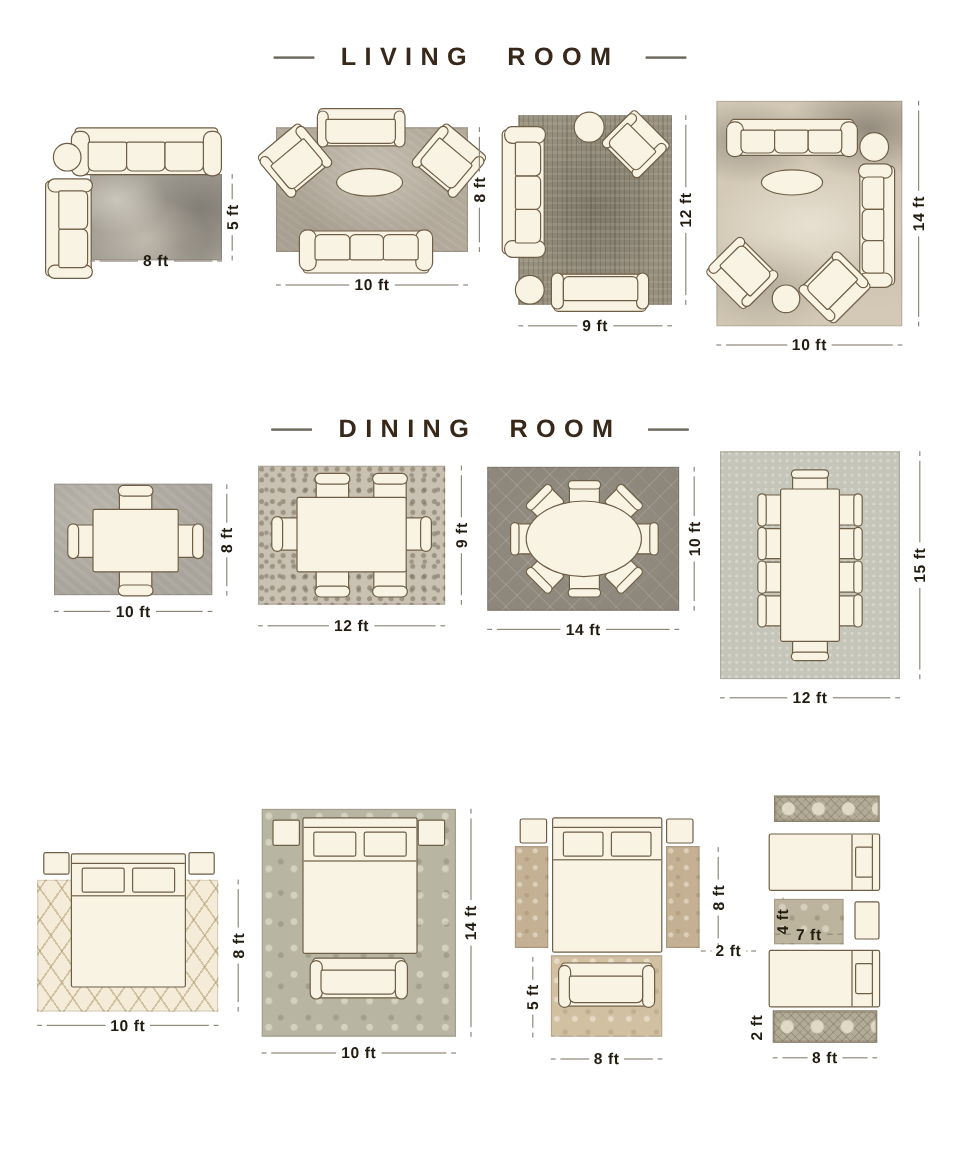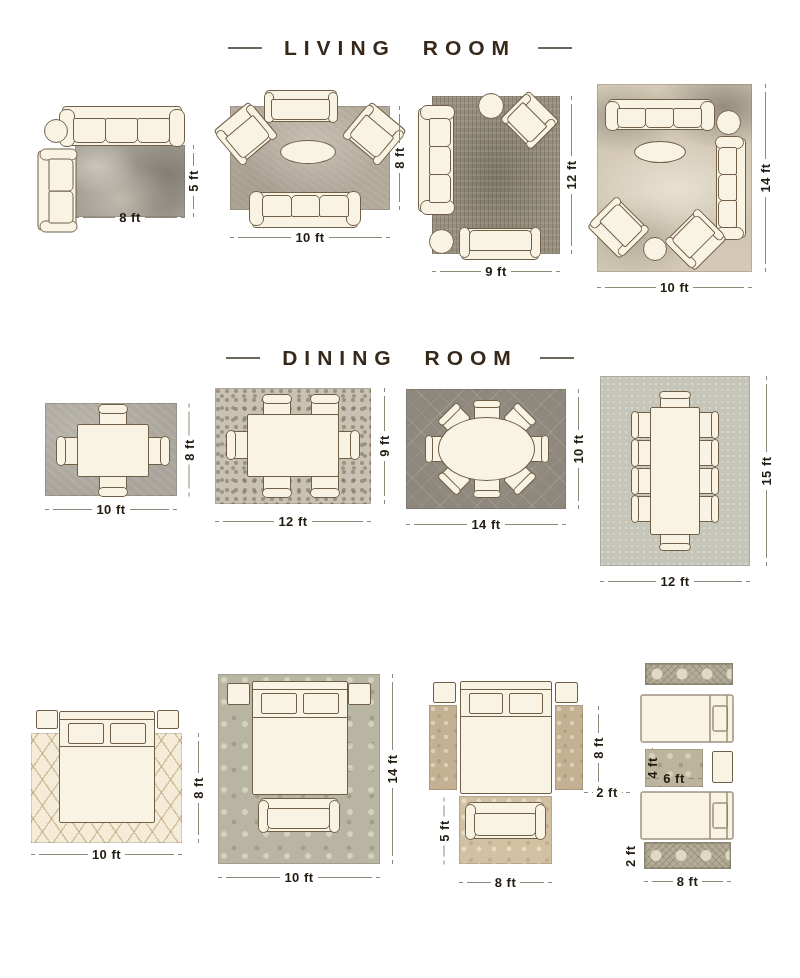--- a/index.html
+++ b/index.html
@@ -544,21 +544,21 @@
         <b class="ml"></b>
       </div>
     <div class="rug rug-B4r" style="left:644px;top:842px;width:87px;height:27px"></div>
     <div class="dim v" style="left:633px;top:759px;width:38px">
         <span class="ln"></span>
         <span class="tx">4 ft</span>
         <span class="ln"></span>
       </div>
     <div class="dim" style="left:646px;top:769px;width:56px">
         <span class="ln"></span>
-        <span class="tx">6 ft</span>
+        <span class="tx">7 ft</span>
         <span class="ln"></span>
       </div>
     <div class="dim v" style="left:612px;top:848px;width:36px">
         <span class="ln"></span>
         <span class="tx">2 ft</span>
         <span class="ln"></span>
       </div>
     <div class="dim" style="left:644px;top:872px;width:87px">
         <span class="ln"></span>
         <span class="tx">8 ft</span>

